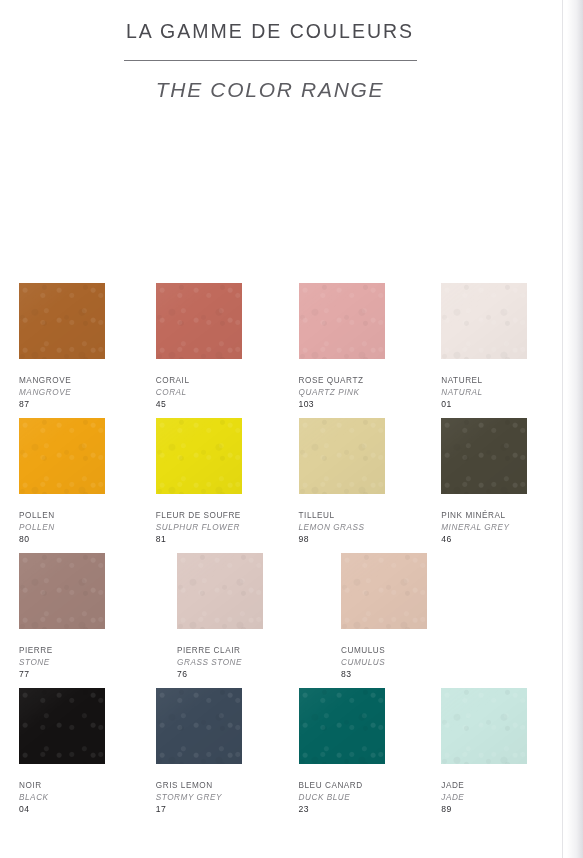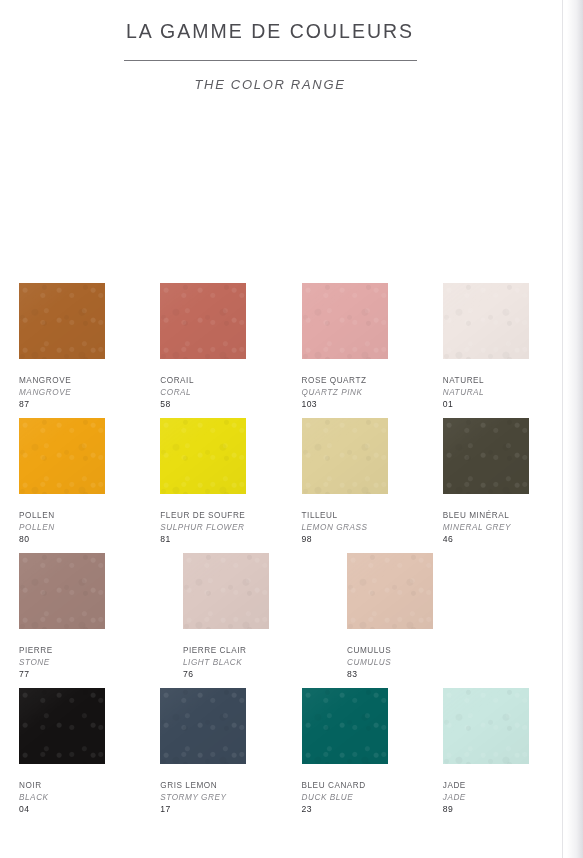--- a/index.html
+++ b/index.html
@@ -60,21 +60,21 @@
     white-space: nowrap;
   }
   .title-rule {
     width: 293px;
     height: 1px;
     background: #77777c;
     margin: 17px auto 0 auto;
   }
   .title-en {
     margin-top: 16px;
-    font-size: 13px;
+    font-size: 21px;
     letter-spacing: 1.7px;
     color: #5c5c61;
     font-style: italic;
     font-weight: 400;
     line-height: 1.2;
     white-space: nowrap;
   }
 
   
   .grid {
@@ -86,21 +86,21 @@
   .grid-row {
     display: flex;
     margin-bottom: 8px;
   }
   .cell {
     width: 145px;
     margin-right: 0px;
   }
   .cell + .cell { margin-left: 0px; }
   .cell:nth-child(1) { margin-left: 0; }
-  .cell:nth-child(2) { margin-left: 19px; }
+  .cell:nth-child(2) { margin-left: 13px; }
   .cell:nth-child(3) { margin-left: 19px; }
   .cell:nth-child(4) { margin-left: 19px; }
 
   .swatch {
     width: 86px;
     height: 76px;
     position: relative;
     overflow: hidden;
   }
   .row1 .swatch { height: 76px; }
@@ -168,21 +168,21 @@
           <div class="name-fr">MANGROVE</div>
           <div class="name-en">MANGROVE</div>
           <div class="code">87</div>
         </div>
       </div>
       <div class="cell">
         <div class="swatch" style="background-color: rgb(192, 106, 92);"></div>
         <div class="labels">
           <div class="name-fr">CORAIL</div>
           <div class="name-en">CORAL</div>
-          <div class="code">58</div>
+          <div class="code">45</div>
         </div>
       </div>
       <div class="cell">
         <div class="swatch" style="background-color: rgb(226, 169, 168);"></div>
         <div class="labels">
           <div class="name-fr">ROSE QUARTZ</div>
           <div class="name-en">QUARTZ PINK</div>
           <div class="code">103</div>
         </div>
       </div>
@@ -217,41 +217,41 @@
         <div class="swatch" style="background-color: rgb(222, 208, 154);"></div>
         <div class="labels">
           <div class="name-fr">TILLEUL</div>
           <div class="name-en">LEMON GRASS</div>
           <div class="code">98</div>
         </div>
       </div>
       <div class="cell">
         <div class="swatch" style="background-color: rgb(74, 71, 57);"></div>
         <div class="labels">
-          <div class="name-fr">BLEU MINÉRAL</div>
+          <div class="name-fr">PINK MINÉRAL</div>
           <div class="name-en">MINERAL GREY</div>
           <div class="code">46</div>
         </div>
       </div>
     </div>
 
     <div class="grid-row">
       <div class="cell">
         <div class="swatch" style="background-color: rgb(160, 128, 120);"></div>
         <div class="labels">
           <div class="name-fr">PIERRE</div>
           <div class="name-en">STONE</div>
           <div class="code">77</div>
         </div>
       </div>
       <div class="cell">
         <div class="swatch" style="background-color: rgb(220, 200, 194);"></div>
         <div class="labels">
           <div class="name-fr">PIERRE CLAIR</div>
-          <div class="name-en">LIGHT BLACK</div>
+          <div class="name-en">GRASS STONE</div>
           <div class="code">76</div>
         </div>
       </div>
       <div class="cell">
         <div class="swatch" style="background-color: rgb(224, 195, 178);"></div>
         <div class="labels">
           <div class="name-fr">CUMULUS</div>
           <div class="name-en">CUMULUS</div>
           <div class="code">83</div>
         </div>

